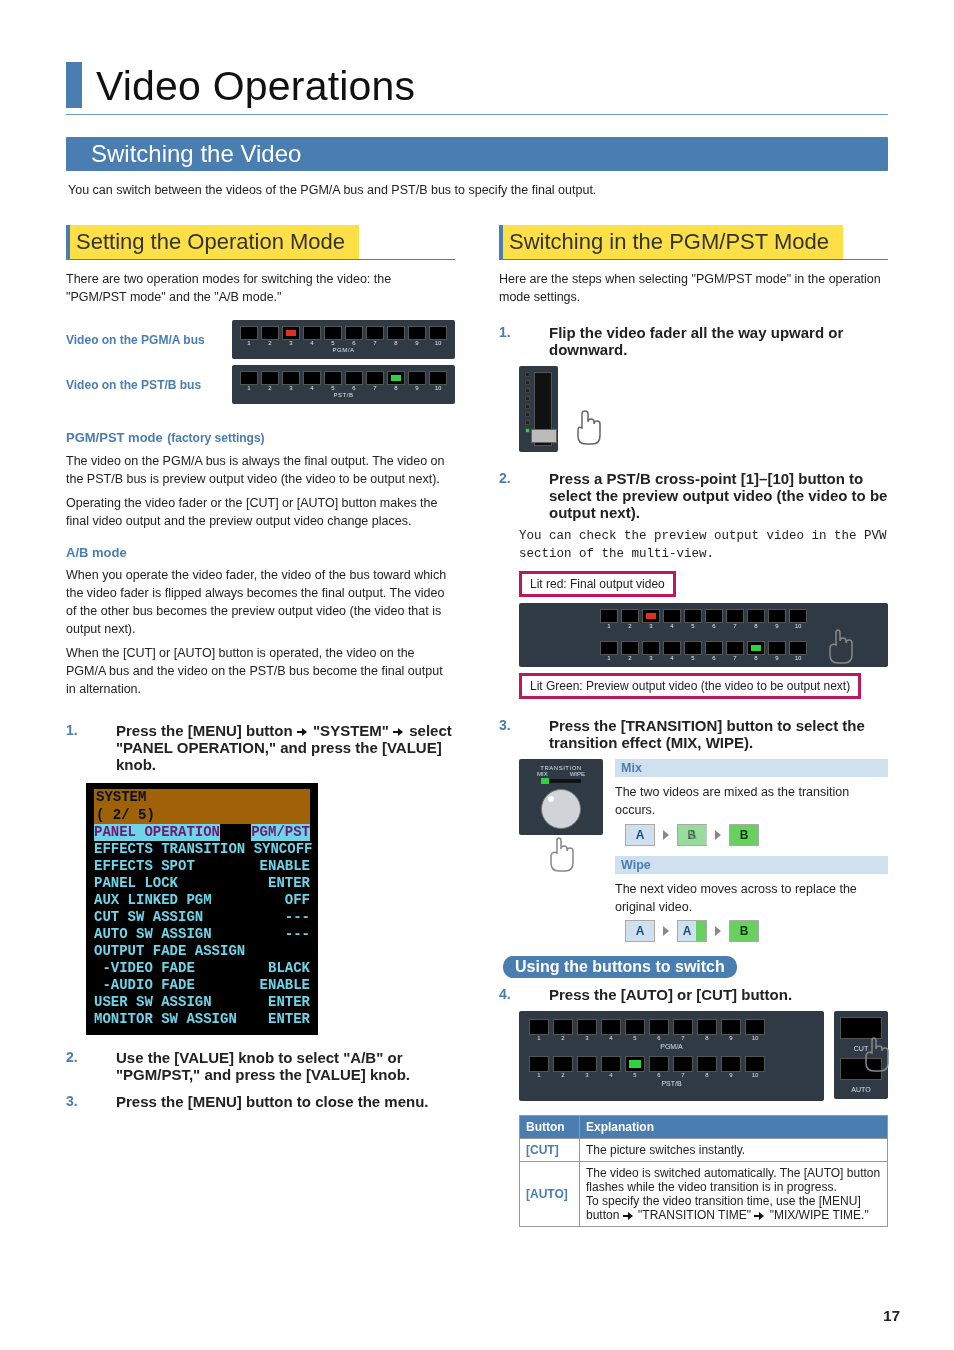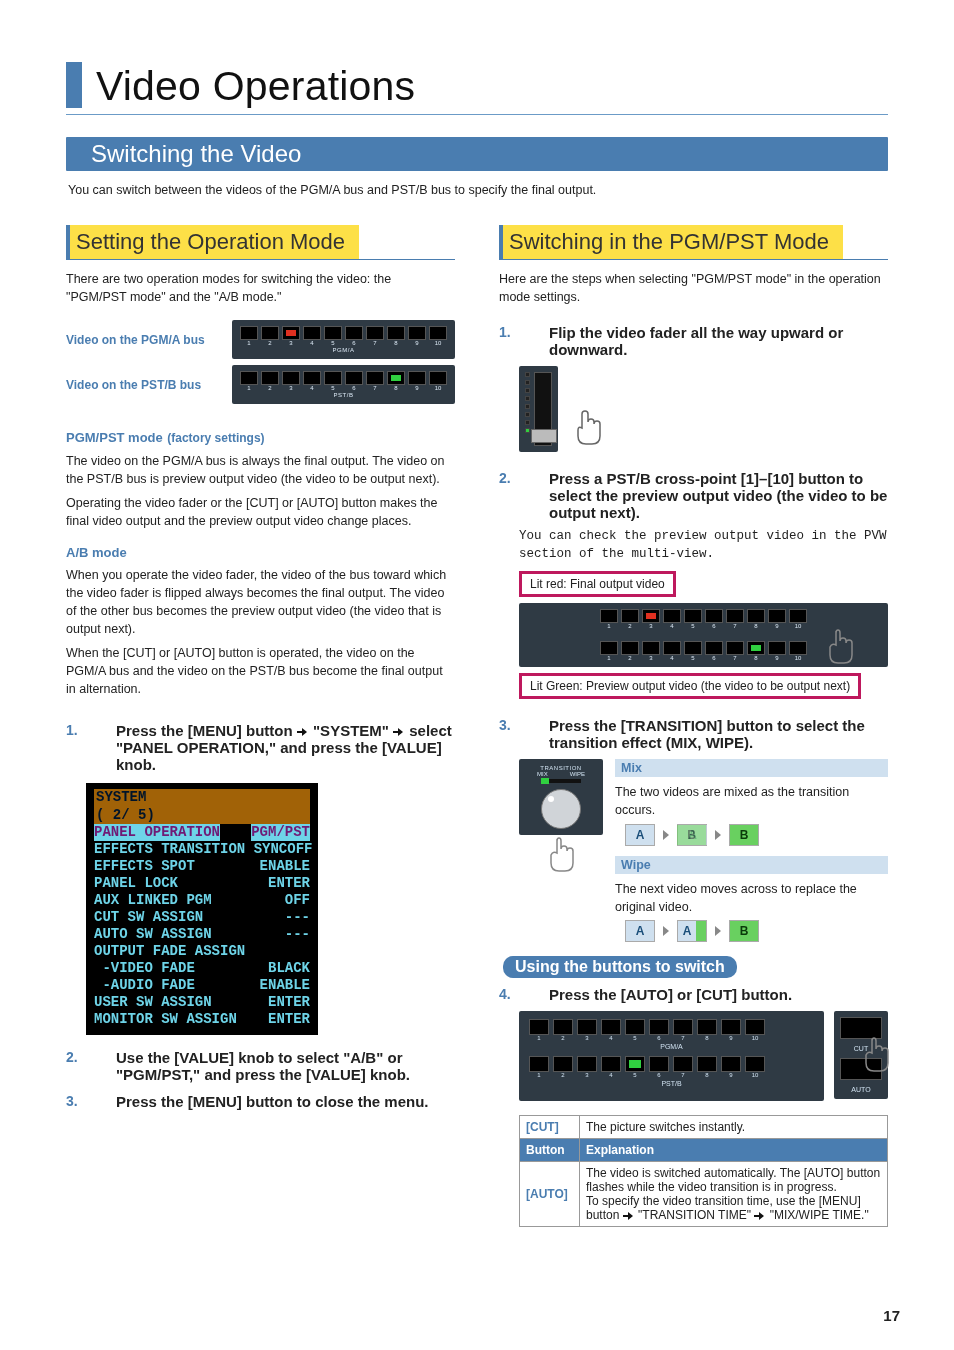--- a/index.html
+++ b/index.html
@@ -461,26 +461,26 @@
             <svg viewBox="0 0 48 48" width="46" height="46">
                 <path fill="none" stroke="#888" stroke-width="1.5" d="M20 10 L20 24 Q16 22 14 26 L14 34 Q14 42 22 42 L28 42 Q36 42 36 34 L36 22 Q36 19 33 19 Q30 19 30 22 L30 20 Q30 17 27 17 Q24 17 24 20 L24 12 Q24 9 22 9 Q20 9 20 12 Z"></path>
               </svg>
           </div>
         </div>
       </div>
 
       <table class="btable mt14" style="margin-left:20px; width:calc(100% - 20px);">
         <tbody>
             <tr>
+          <th style="width:60px;">Button</th>
+          <th>Explanation</th>
+        </tr>
+        <tr>
           <td class="bname">[CUT]</td>
           <td>The picture switches instantly.</td>
-        </tr>
-        <tr>
-          <th style="width:60px;">Button</th>
-          <th>Explanation</th>
         </tr>
         <tr>
           <td class="bname">[AUTO]</td>
           <td>
             <span>The video is switched automatically. The [AUTO] button flashes while the video transition is in progress.</span><br>
             <span>To specify the video transition time, use the [MENU] button </span><span class="arrow"></span><span> "TRANSITION TIME" </span><span class="arrow"></span><span> "MIX/WIPE TIME."</span>
           </td>
         </tr>
       </tbody>
         </table>

